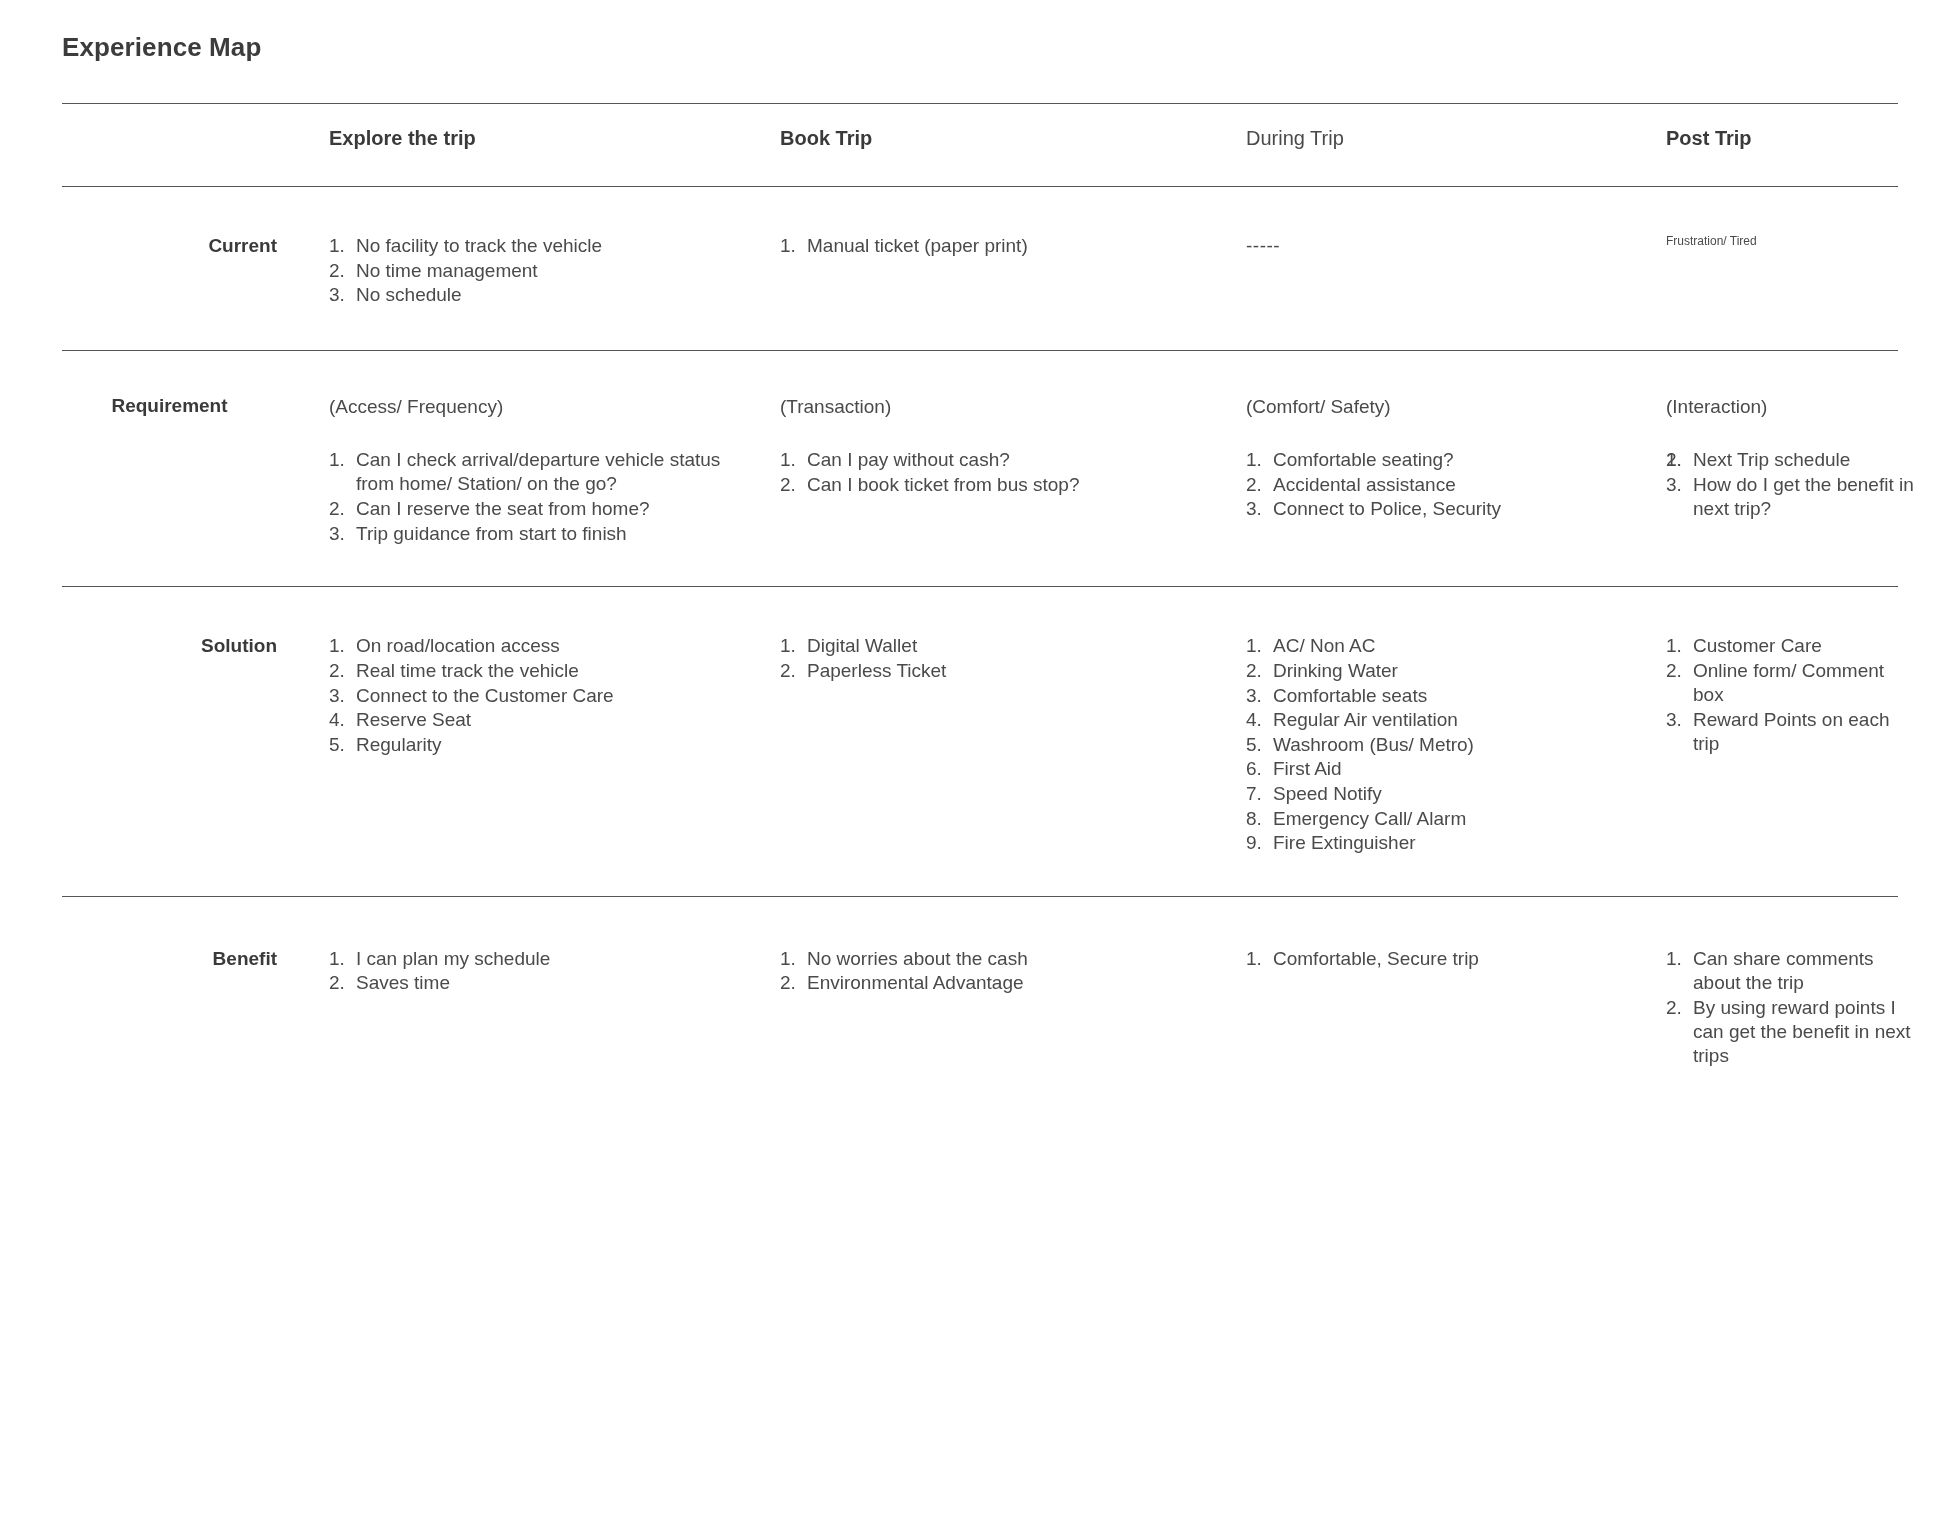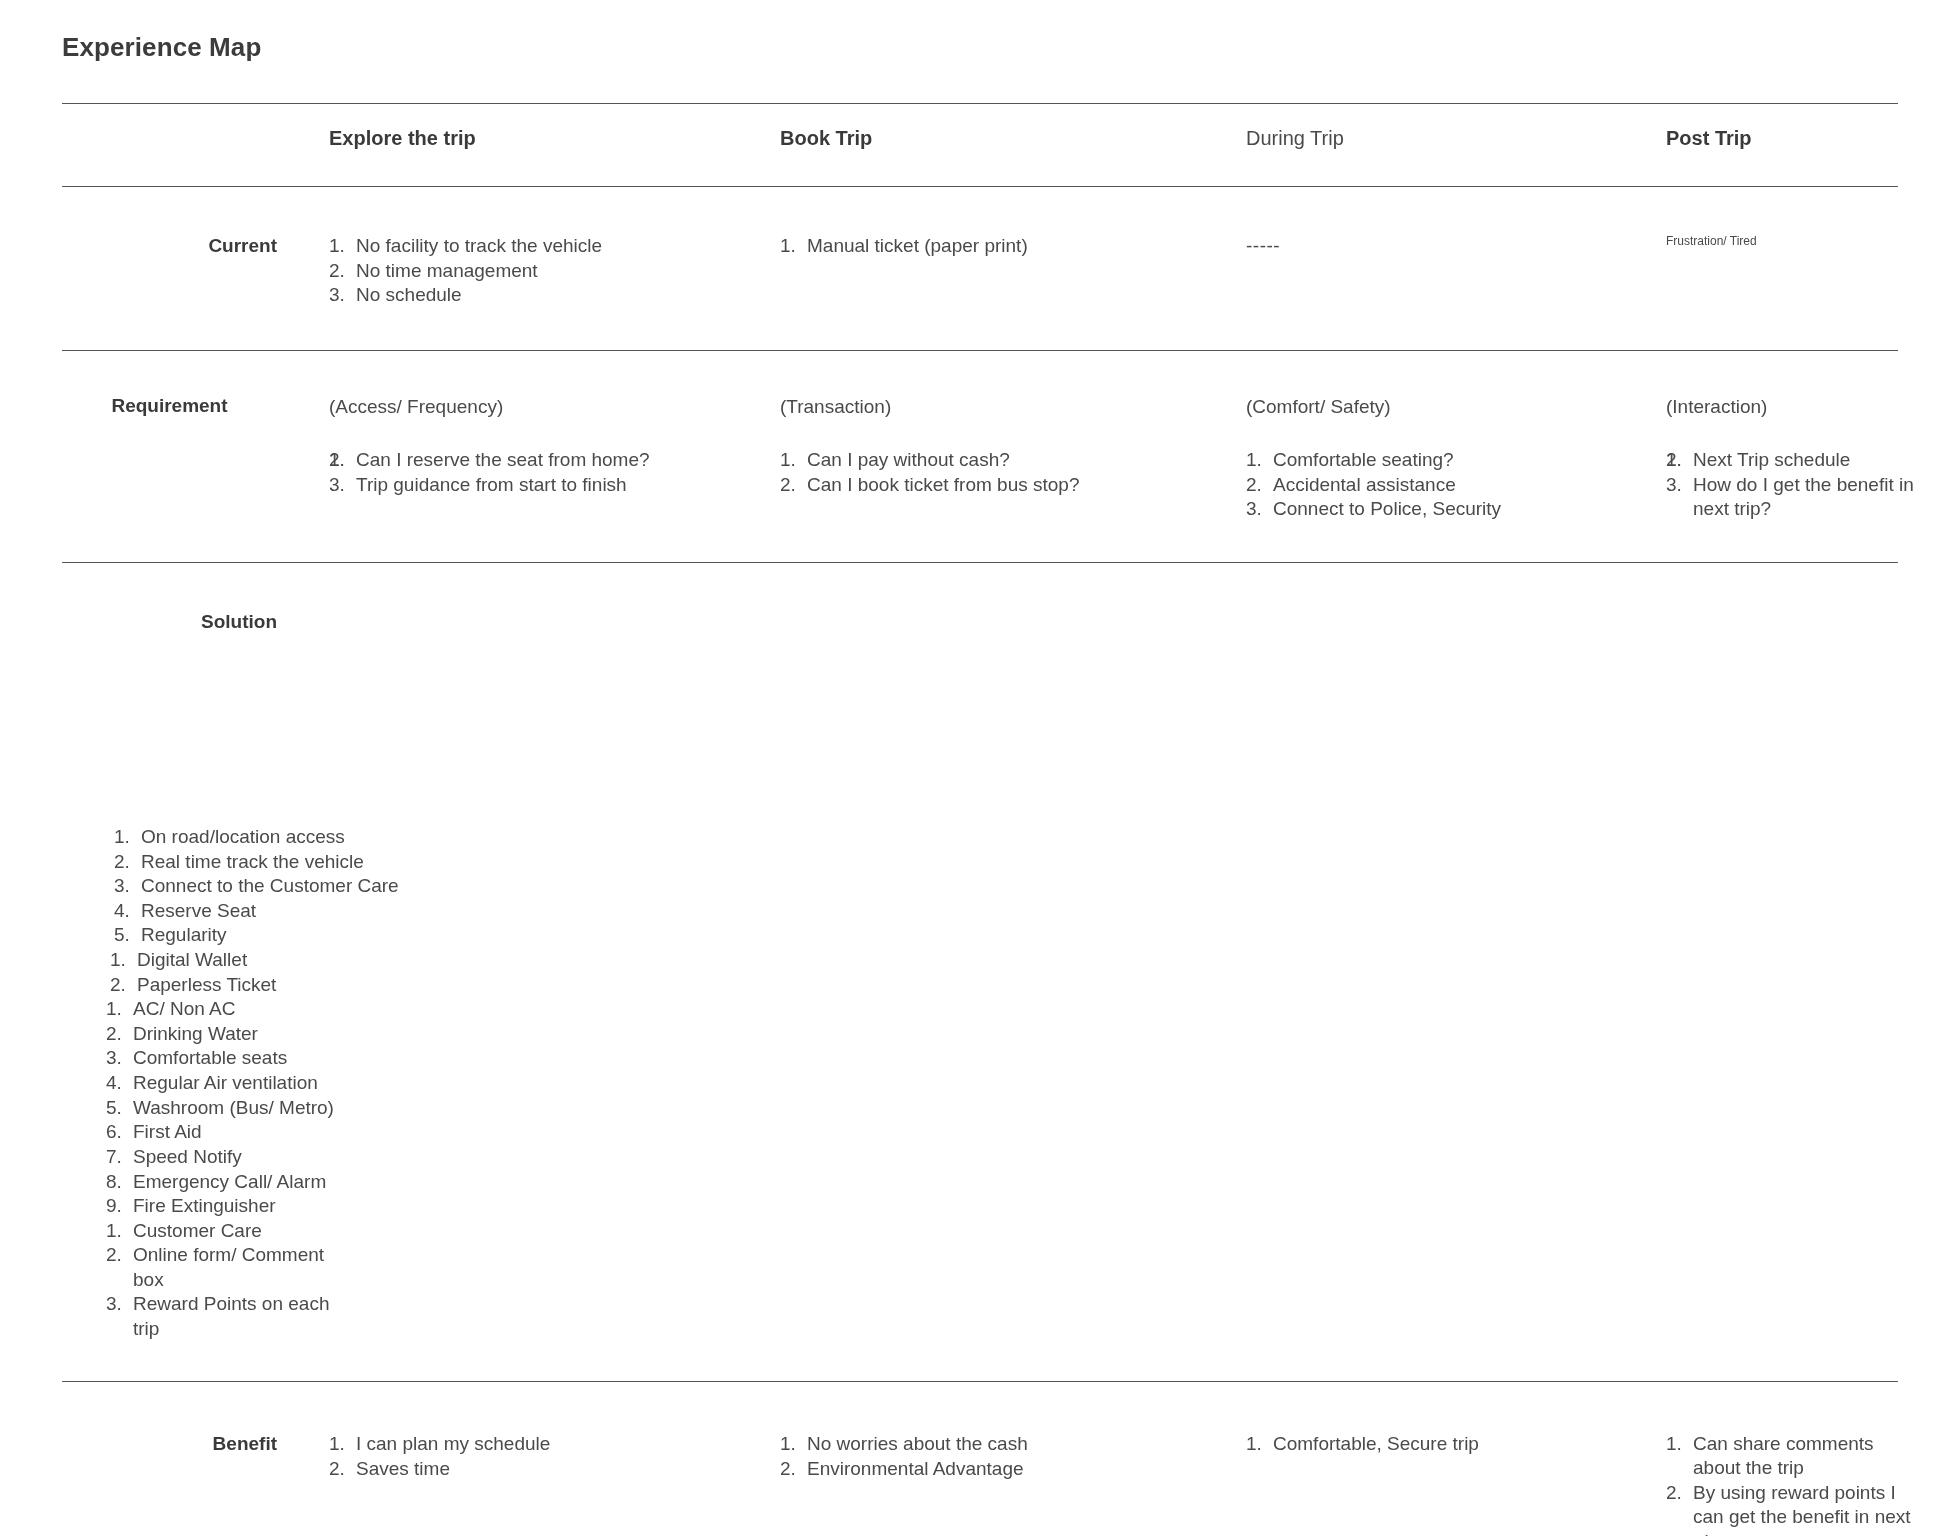--- a/index.html
+++ b/index.html
@@ -113,21 +113,21 @@
   }
   .dashes {
     font-size: 19px;
     color: #4a4a4a;
     letter-spacing: 0.5px;
   }
 
   
   .r-current   { padding-top: 47px; padding-bottom: 42px; }
   .r-require   { padding-top: 44px; padding-bottom: 40px; }
-  .r-solution  { padding-top: 47px; padding-bottom: 40px; flex-direction: column; }
+  .r-solution  { padding-top: 47px; padding-bottom: 40px; }
   .r-benefit   { padding-top: 50px; padding-bottom: 40px; }
 
   .r-current  .col-label { padding-top: 1px; }
   .r-require  .col-label { padding-top: 0px; text-align: center; }
   .r-solution .col-label { padding-top: 1px; }
   .r-benefit  .col-label { padding-top: 1px; }
 
   .r-require .c1 .subhead,
   .r-require .c2 .subhead,
   .r-require .c3 .subhead,
@@ -181,21 +181,21 @@
     </div>
 
     <div class="rule"></div>
 
     <div class="row body-row r-require">
       <div class="col-label">Requirement</div>
 
       <div class="col c1">
         <div class="subhead">(Access/ Frequency)</div>
         <ol class="items">
-          <li><span class="num">1.</span></li>
+          <li><span class="num">1.</span><span>Can I check arrival/departure vehicle status from home/ Station/ on the go?</span></li>
           <li><span class="num">2.</span><span>Can I reserve the seat from home?</span></li>
           <li><span class="num">3.</span><span>Trip guidance from start to finish</span></li>
         </ol>
       </div>
 
       <div class="col c2">
         <div class="subhead">(Transaction)</div>
         <ol class="items">
           <li><span class="num">1.</span><span>Can I pay without cash?</span></li>
           <li><span class="num">2.</span><span>Can I book ticket from bus stop?</span></li>

